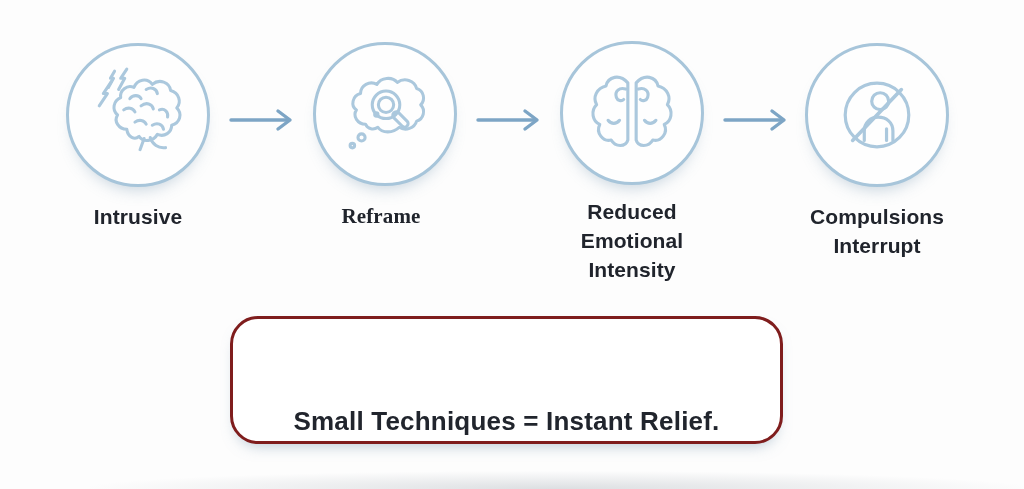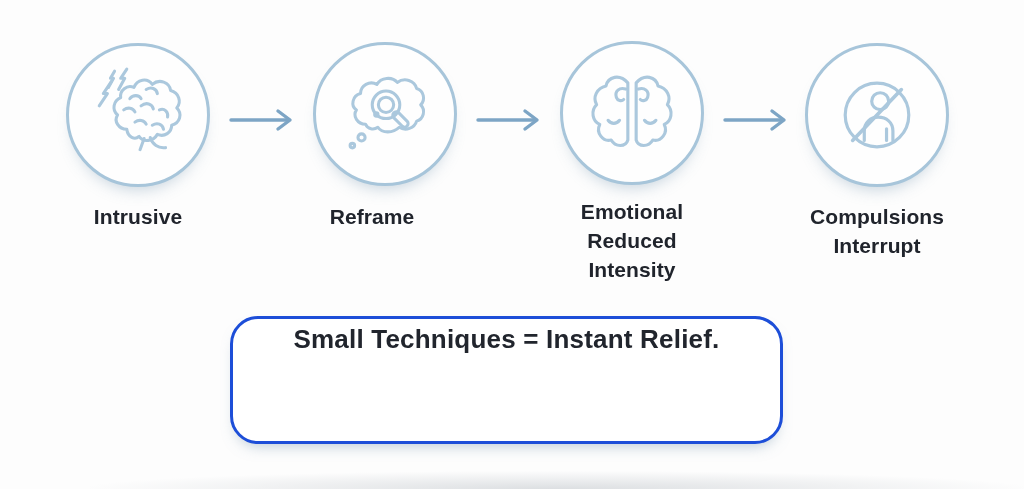--- a/index.html
+++ b/index.html
@@ -54,38 +54,38 @@
   .step-label {
     position: absolute;
     text-align: center;
     color: #20242c;
     font-weight: 700;
     font-size: 21px;
     line-height: 29px;
     letter-spacing: 0.1px;
   }
   .l1 { left: 28px;  top: 202px; width: 220px; }
-  .l2 { left: 242px; top: 202px; width: 260px; }
+  .l2 { left: 251px; top: 202px; width: 260px; font-family: Liberation Serif, serif; }
   .l3 { left: 522px; top: 197px; width: 220px; }
   .l4 { left: 767px; top: 202px; width: 220px; }
 
   .summary-box {
     position: absolute;
     left: 230px;
     top: 316px;
     width: 547px;
     height: 122px;
     background: #ffffff;
-    border: 3px solid #1d4ed8;
+    border: 3px solid #7f1d1d;
     border-radius: 28px;
     box-shadow: 0 8px 14px -6px rgba(125,155,180,0.5);
     display: flex;
     flex-direction: column;
     align-items: center;
-    justify-content: flex-start;
+    justify-content: flex-end;
   }
   .summary-line {
     color: #21252d;
     font-weight: 700;
     font-size: 26px;
     line-height: 40px;
     text-align: center;
     letter-spacing: 0.2px;
   }
   .icon-stroke {
@@ -183,22 +183,22 @@
 
   <div class="step-label l1">
     <div>Intrusive</div>
   </div>
 
   <div class="step-label l2">
     <div>Reframe</div>
   </div>
 
   <div class="step-label l3">
+    <div>Reduced</div>
     <div>Emotional</div>
-    <div>Reduced</div>
     <div>Intensity</div>
   </div>
 
   <div class="step-label l4">
     <div>Compulsions</div>
     <div>Interrupt</div>
   </div>
 
   <div class="summary-box">
     <div class="summary-line">Small Techniques = Instant Relief.</div>

